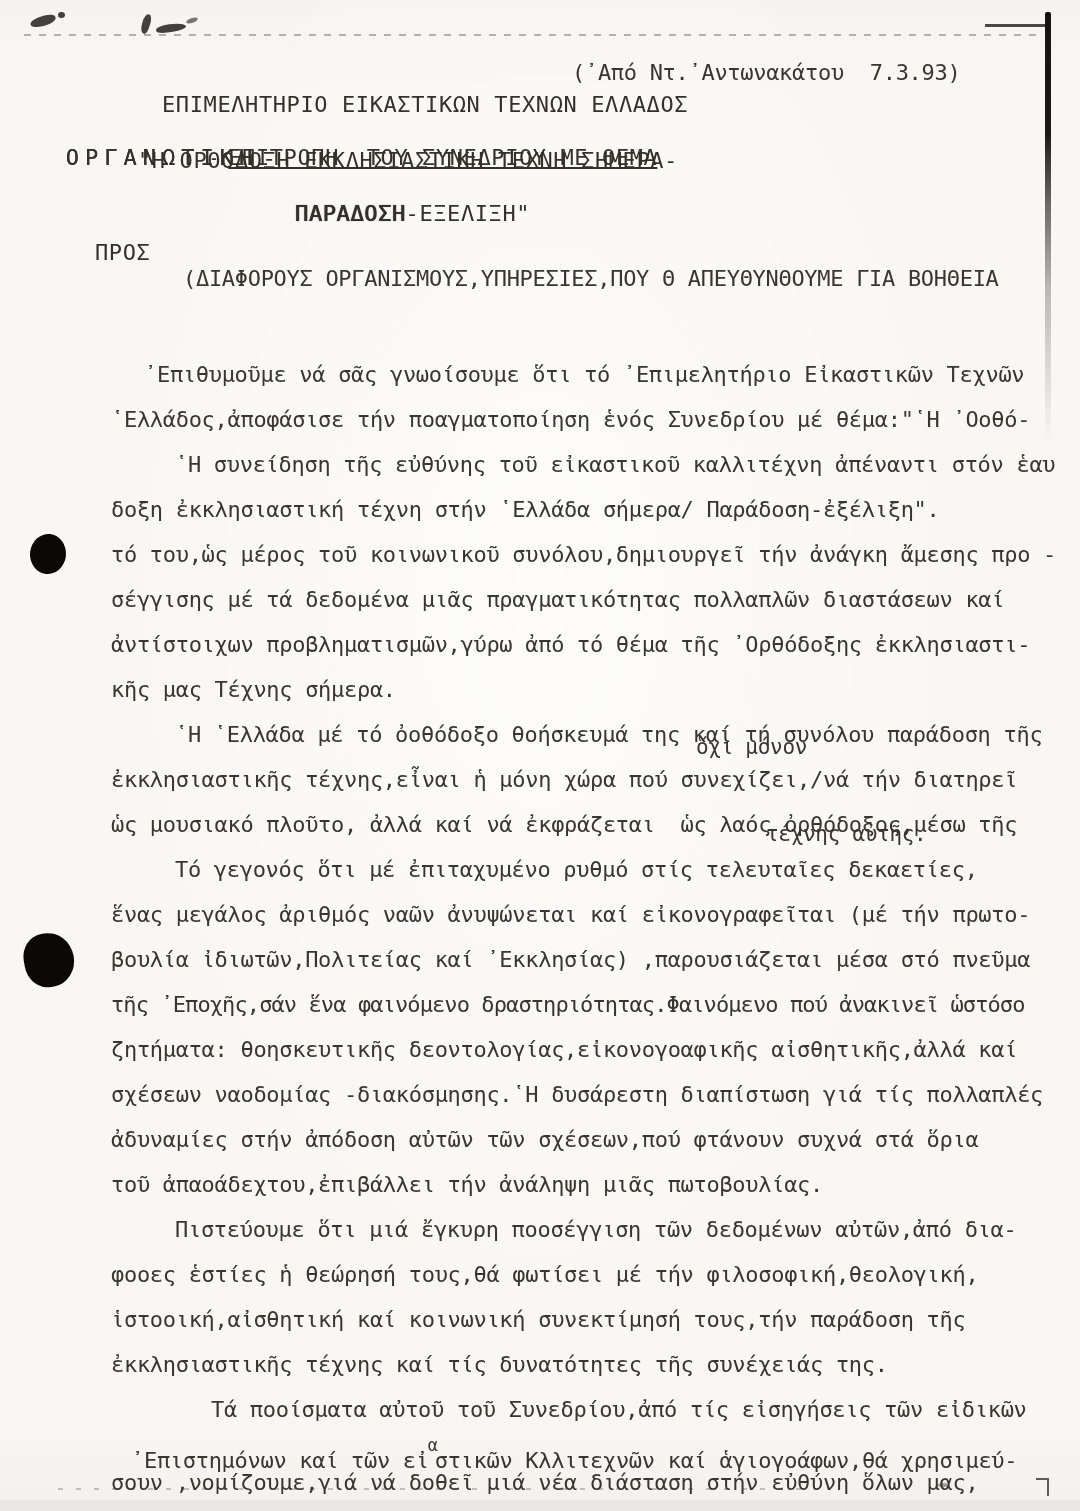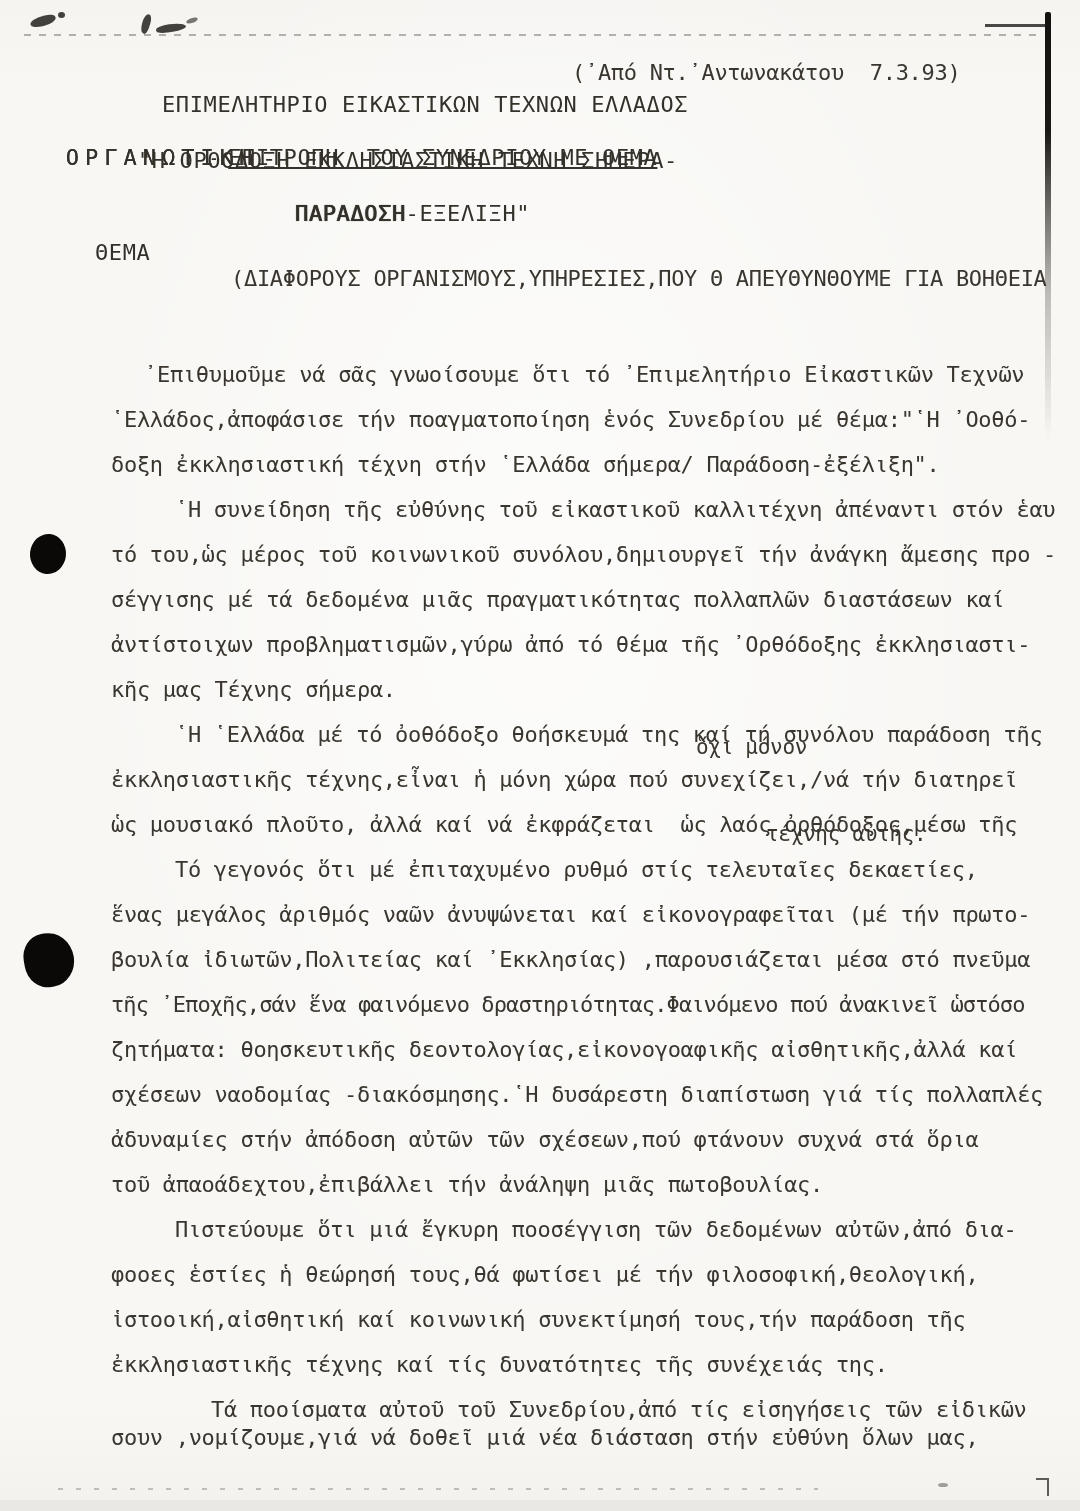--- a/index.html
+++ b/index.html
@@ -94,30 +94,30 @@
   <div class="hline" style="left:14px;top:120px;">
     <span class="caps overtype">ΟΡΓΑΝΩΤΙΚΗ</span><span class="caps committee-rest">ΕΠΙΤΡΟΠΗ  ΤΟΥ ΣΥΝΕΔΡΙΟΥ ΜΕ ΘΕΜΑ</span>
   </div>
 
   <div class="hline caps" style="left:138px;top:148px;">"Η ΟΡΘΟΔΟΞΗ ΕΚΚΛΗΣΙΑΣΤΙΚΗ ΤΕΧΝΗ ΣΗΜΕΡΑ-</div>
 
   <div class="hline" style="left:243px;top:176px;">
     <span class="caps heavy">ΠΑΡΑΔΟΣΗ</span><span class="caps">-ΕΞΕΛΙΞΗ"</span>
   </div>
 
-  <div class="hline caps" style="left:95px;top:240px;">ΘΕΜΑ</div>
+  <div class="hline caps" style="left:95px;top:240px;">ΠΡΟΣ</div>
 
-  <div class="hline" style="left:183px;top:266px;margin-left:48px;">(ΔΙΑΦΟΡΟΥΣ ΟΡΓΑΝΙΣΜΟΥΣ,ΥΠΗΡΕΣΙΕΣ,ΠΟΥ Θ ΑΠΕΥΘΥΝΘΟΥΜΕ ΓΙΑ ΒΟΗΘΕΙΑ</div>
+  <div class="hline" style="left:183px;top:266px;">(ΔΙΑΦΟΡΟΥΣ ΟΡΓΑΝΙΣΜΟΥΣ,ΥΠΗΡΕΣΙΕΣ,ΠΟΥ Θ ΑΠΕΥΘΥΝΘΟΥΜΕ ΓΙΑ ΒΟΗΘΕΙΑ</div>
 
 
   <div class="body-flow">
       <div class="line indent-sm">᾽Επιθυμοῦμε νά σᾶς γνωοίσουμε ὅτι τό ᾽Επιμελητήριο Εἰκαστικῶν Τεχνῶν</div>
       <div class="line">῾Ελλάδος,ἀποφάσισε τήν ποαγματοποίηση ἑνός Συνεδρίου μέ θέμα:"῾Η ᾽Οοθό-</div>
+      <div class="line indent-md">῾Η συνείδηση τῆς εὐθύνης τοῦ εἰκαστικοῦ καλλιτέχνη ἀπέναντι στόν ἑαυ</div>
       <div class="line">δοξη ἐκκλησιαστική τέχνη στήν ῾Ελλάδα σήμερα/ Παράδοση-ἐξέλιξη".</div>
-      <div class="line indent-md">῾Η συνείδηση τῆς εὐθύνης τοῦ εἰκαστικοῦ καλλιτέχνη ἀπέναντι στόν ἑαυ</div>
       <div class="line">τό του,ὡς μέρος τοῦ κοινωνικοῦ συνόλου,δημιουργεῖ τήν ἀνάγκη ἄμεσης προ -</div>
       <div class="line">σέγγισης μέ τά δεδομένα μιᾶς πραγματικότητας πολλαπλῶν διαστάσεων καί</div>
       <div class="line">ἀντίστοιχων προβληματισμῶν,γύρω ἀπό τό θέμα τῆς ᾽Ορθόδοξης ἐκκλησιαστι-</div>
       <div class="line">κῆς μας Τέχνης σήμερα.</div>
       <div class="line indent-md">῾Η ῾Ελλάδα μέ τό ὀοθόδοξο θοήσκευμά της καί τή συνόλου παράδοση τῆς</div>
       <div class="line insert-above">ὅχι μόνον</div>
       <div class="line">ἐκκλησιαστικῆς τέχνης,εἶναι ἡ μόνη χώρα πού συνεχίζει,/νά τήν διατηρεῖ</div>
       <div class="line">ὡς μουσιακό πλοῦτο, ἀλλά καί νά ἐκφράζεται  ὡς λαός ὀρθόδοξος,μέσω τῆς</div>
       <div class="line insert-below">τέχνης αὐτῆς.</div>
       <div class="line indent-md">Τό γεγονός ὅτι μέ ἐπιταχυμένο ρυθμό στίς τελευταῖες δεκαετίες,</div>
@@ -126,16 +126,17 @@
       <div class="line cram">τῆς ᾽Εποχῆς,σάν ἕνα φαινόμενο δραστηριότητας.Φαινόμενο πού ἀνακινεῖ ὡστόσο</div>
       <div class="line">ζητήματα: θοησκευτικῆς δεοντολογίας,εἰκονογοαφικῆς αἰσθητικῆς,ἀλλά καί</div>
       <div class="line">σχέσεων ναοδομίας -διακόσμησης.῾Η δυσάρεστη διαπίστωση γιά τίς πολλαπλές</div>
       <div class="line">ἀδυναμίες στήν ἀπόδοση αὐτῶν τῶν σχέσεων,πού φτάνουν συχνά στά ὅρια</div>
       <div class="line">τοῦ ἀπαοάδεχτου,ἐπιβάλλει τήν ἀνάληψη μιᾶς πωτοβουλίας.</div>
       <div class="line indent-md">Πιστεύουμε ὅτι μιά ἔγκυρη ποοσέγγιση τῶν δεδομένων αὐτῶν,ἀπό δια-</div>
       <div class="line">φοοες ἑστίες ἡ θεώρησή τους,θά φωτίσει μέ τήν φιλοσοφική,θεολογική,</div>
       <div class="line">ἱστοοική,αἰσθητική καί κοινωνική συνεκτίμησή τους,τήν παράδοση τῆς</div>
       <div class="line">ἐκκλησιαστικῆς τέχνης καί τίς δυνατότητες τῆς συνέχειάς της.</div>
       <div class="line indent-lg">Τά ποοίσματα αὐτοῦ τοῦ Συνεδρίου,ἀπό τίς εἰσηγήσεις τῶν εἰδικῶν</div>
+      <div class="line indent-xs">᾽Επιστημόνων καί τῶν εἰ<sup class="over-char">α</sup>στικῶν Κλλιτεχνῶν καί ἁγιογοάφων,θά χρησιμεύ-</div>
       <div class="line tight">σουν ,νομίζουμε,γιά νά δοθεῖ μιά νέα διάσταση στήν εὐθύνη ὅλων μας,</div>
     </div>
 
 </div>
 
 </body></html>

